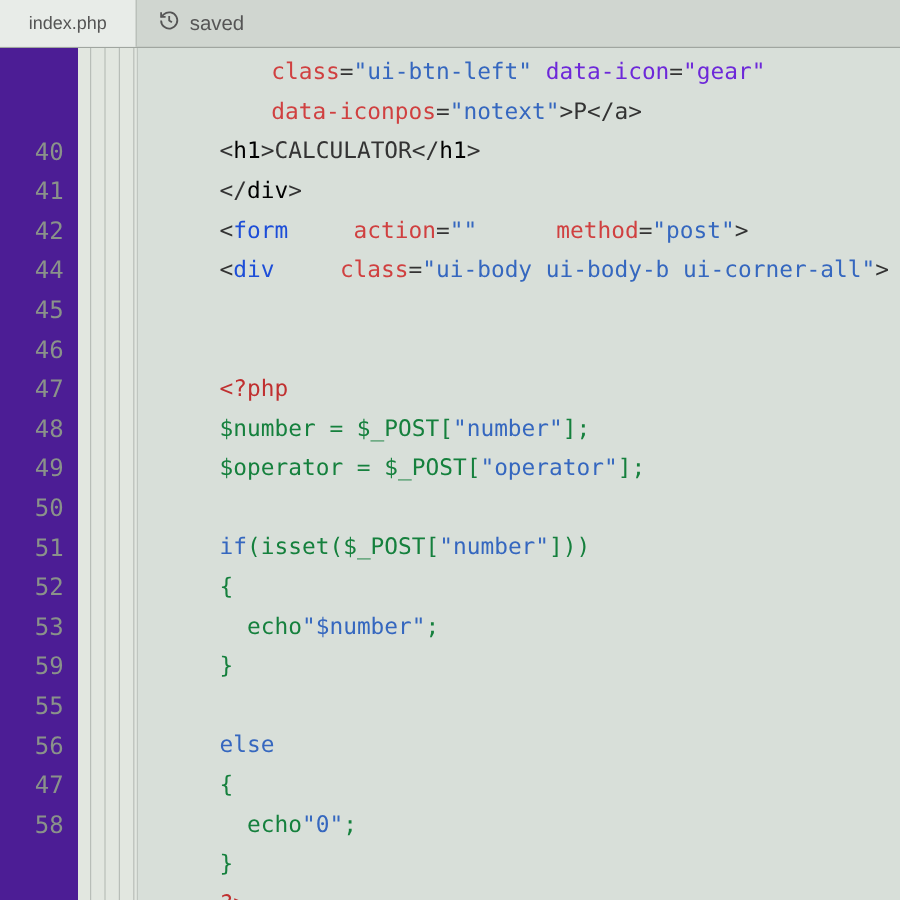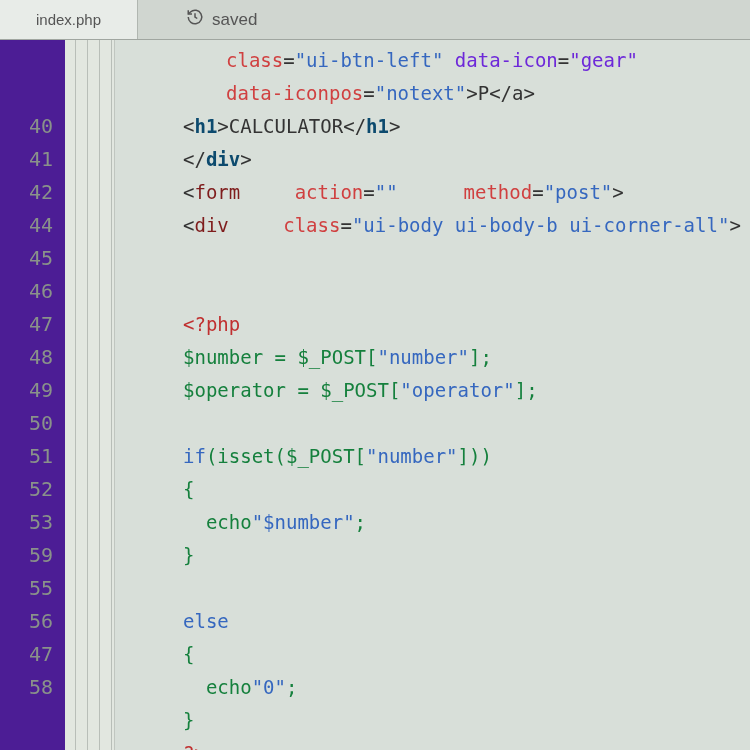--- a/index.html
+++ b/index.html
@@ -16,39 +16,38 @@
       font-size: 16px;
     }
     .tabs {
       display: flex;
       background: #d0d6d0;
       height: 40px;
       align-items: center;
       border-bottom: 1px solid #a0a6a0;
     }
     .tab {
-      padding: 10px 36px;
+      padding: 10px 24px;
       color: #555;
       font-family: -apple-system, 'Helvetica Neue', sans-serif;
       font-size: 15px;
       background: #e8ece8;
       border-right: 1px solid #b0b6b0;
       height: 100%;
       display: flex;
       align-items: center;
     }
     .status {
       padding: 0 18px;
       color: #555;
       display: flex;
       align-items: center;
       gap: 8px;
       font-family: -apple-system, 'Helvetica Neue', sans-serif;
       font-size: 17px;
-      margin-left: 30px;
     }
     .status svg {
       width: 18px;
       height: 18px;
       fill: none;
       stroke: #555;
       stroke-width: 2;
     }
     .editor {
       display: flex;
@@ -91,25 +90,25 @@
     }
     .code-line {
       height: 33px;
     }
     .tall {
       height: 66px;
       white-space: pre-wrap;
     }
     .tok-attr { color: #d04040; margin-left: 43px; }
     .tok-val { color: #3567bf; }
-    .tok-tag { color: #0c4a6e; font-weight: bold; }
+    .tok-tag { color: #000000; }
     .tok-bracket { color: #333; }
     .tok-punct { color: #333; }
     .tok-text { color: #333; }
-    .tok-tagname { color: #7f1d1d; }
+    .tok-tagname { color: #1d4ed8; }
     .tok-php { color: #c03030; }
     .tok-keyword { color: #3567bf; }
     .tok-var { color: #15803d; }
     .tok-str { color: #3567bf; }
     .tok-attr2 { color: #6d28d9; }
   </style>
 </head>
 <body>
 
 <div class="tabs">

